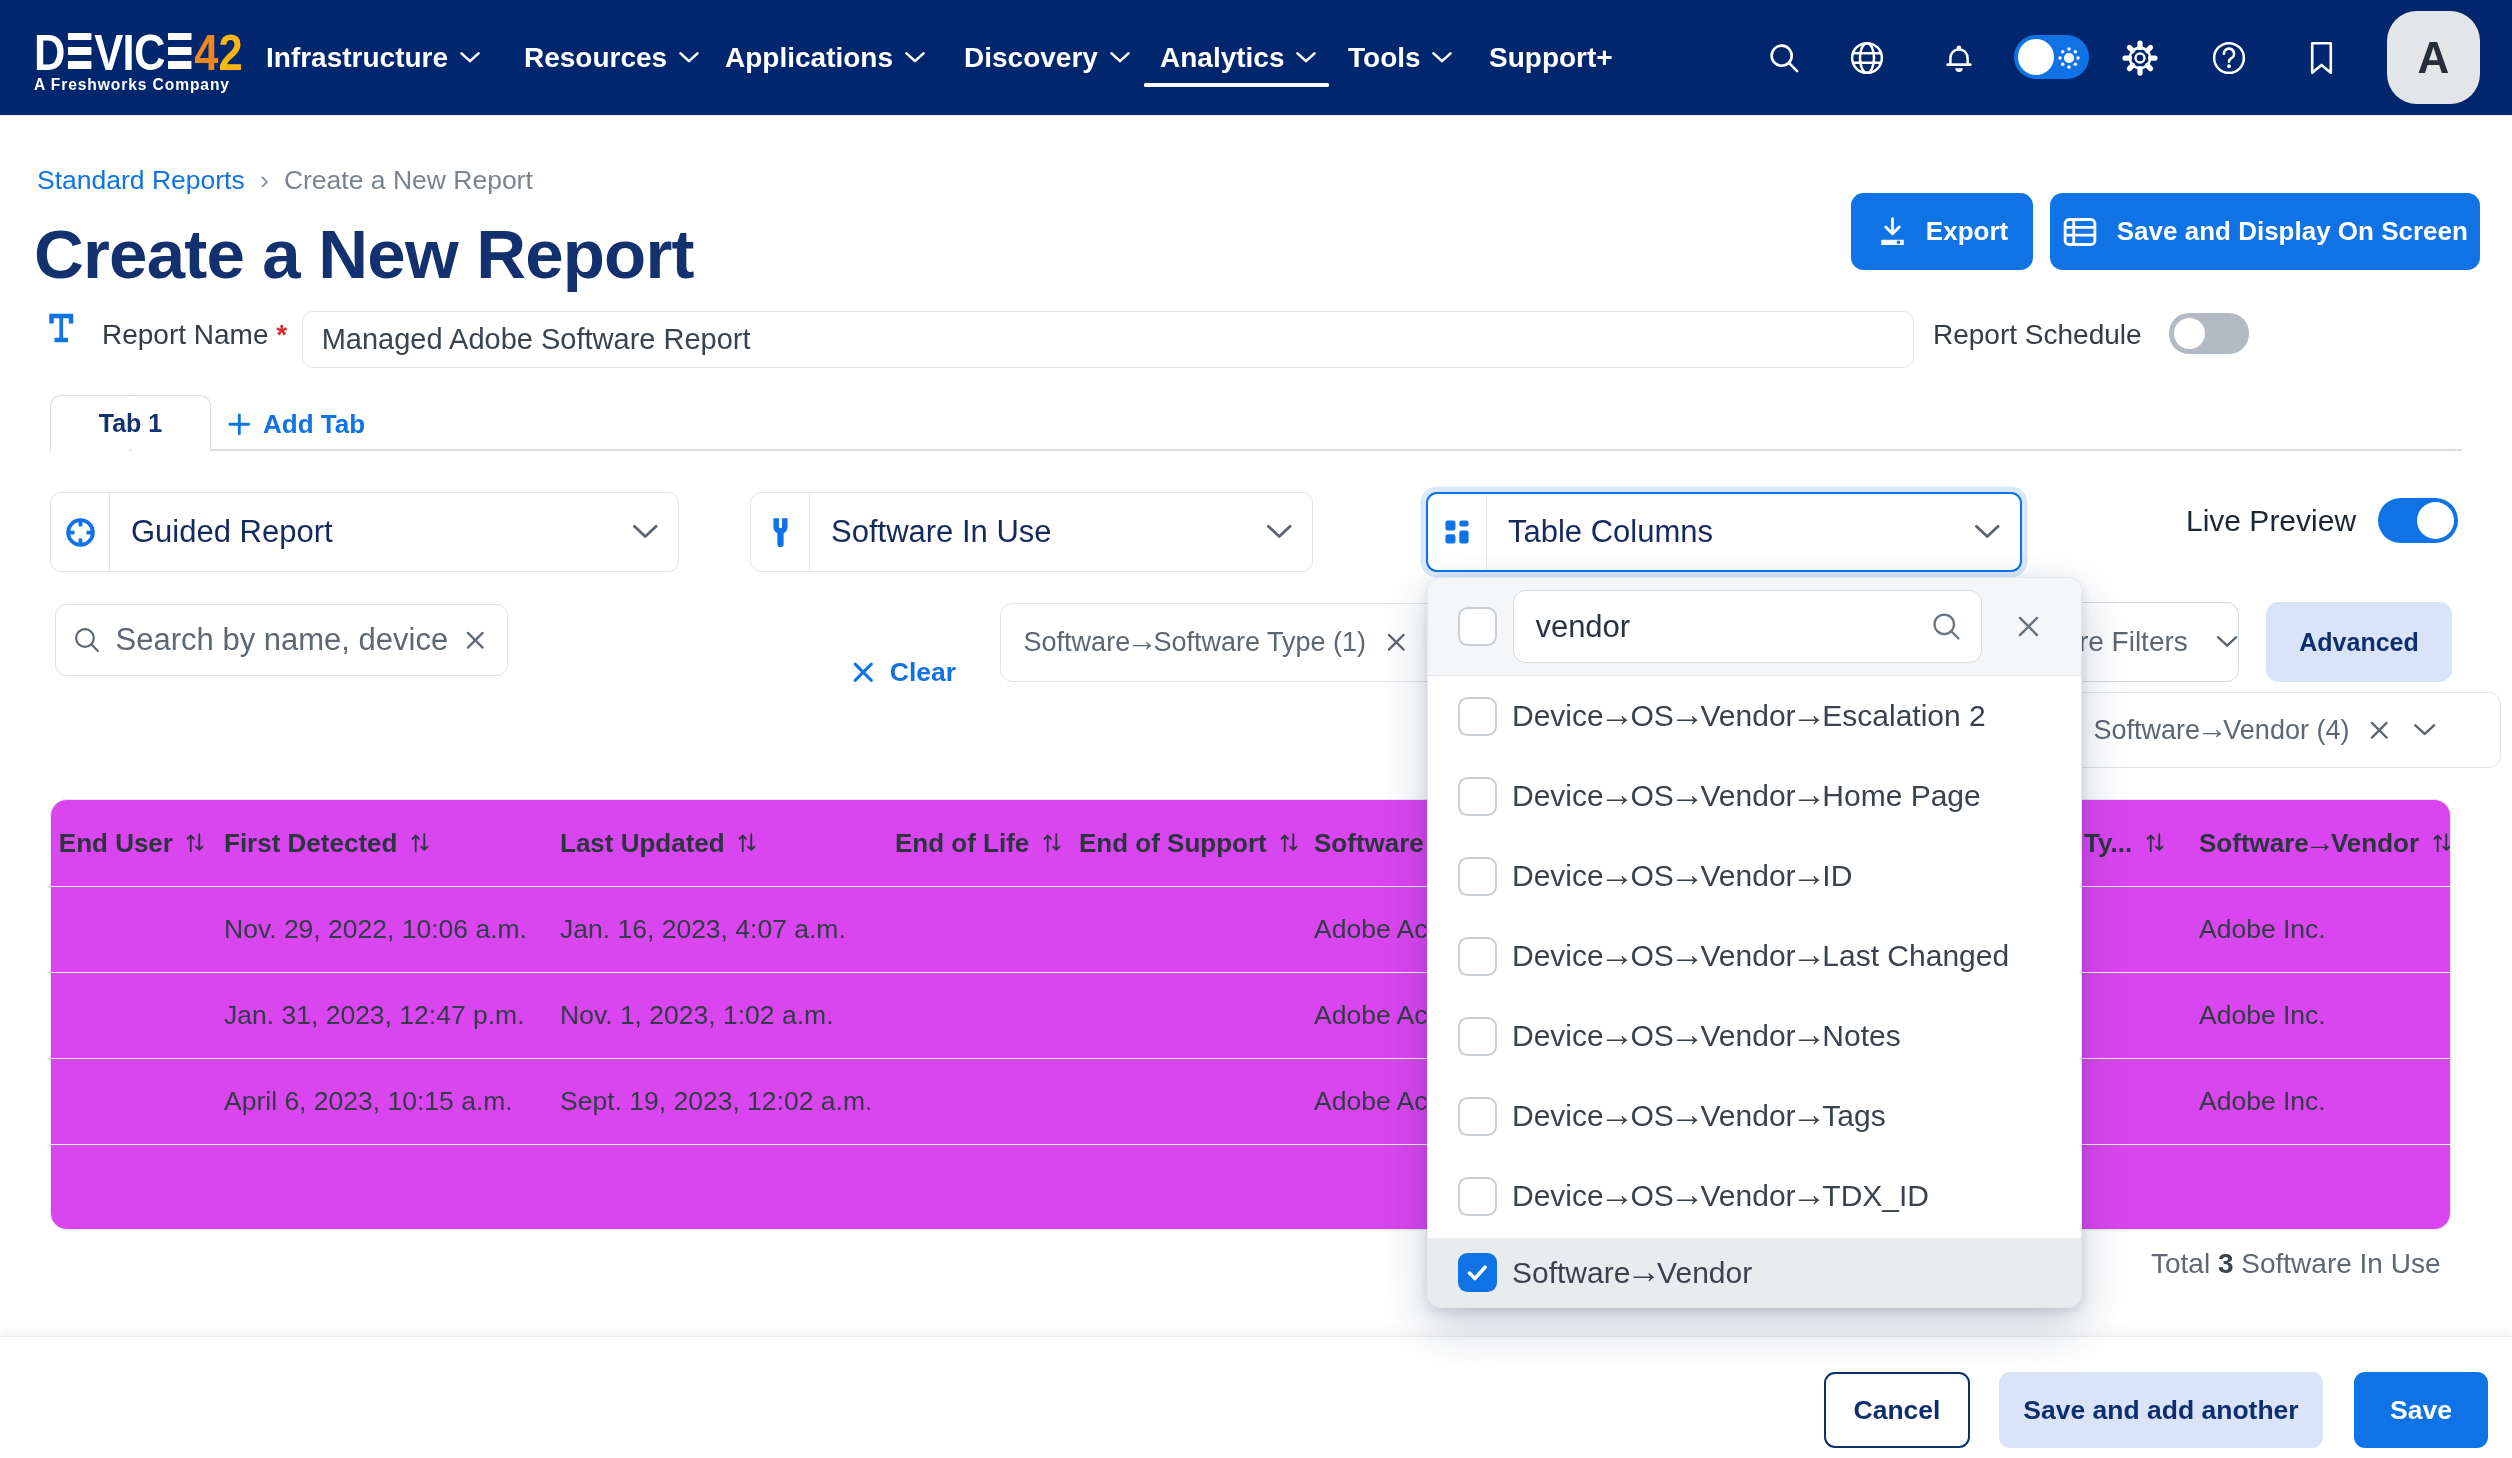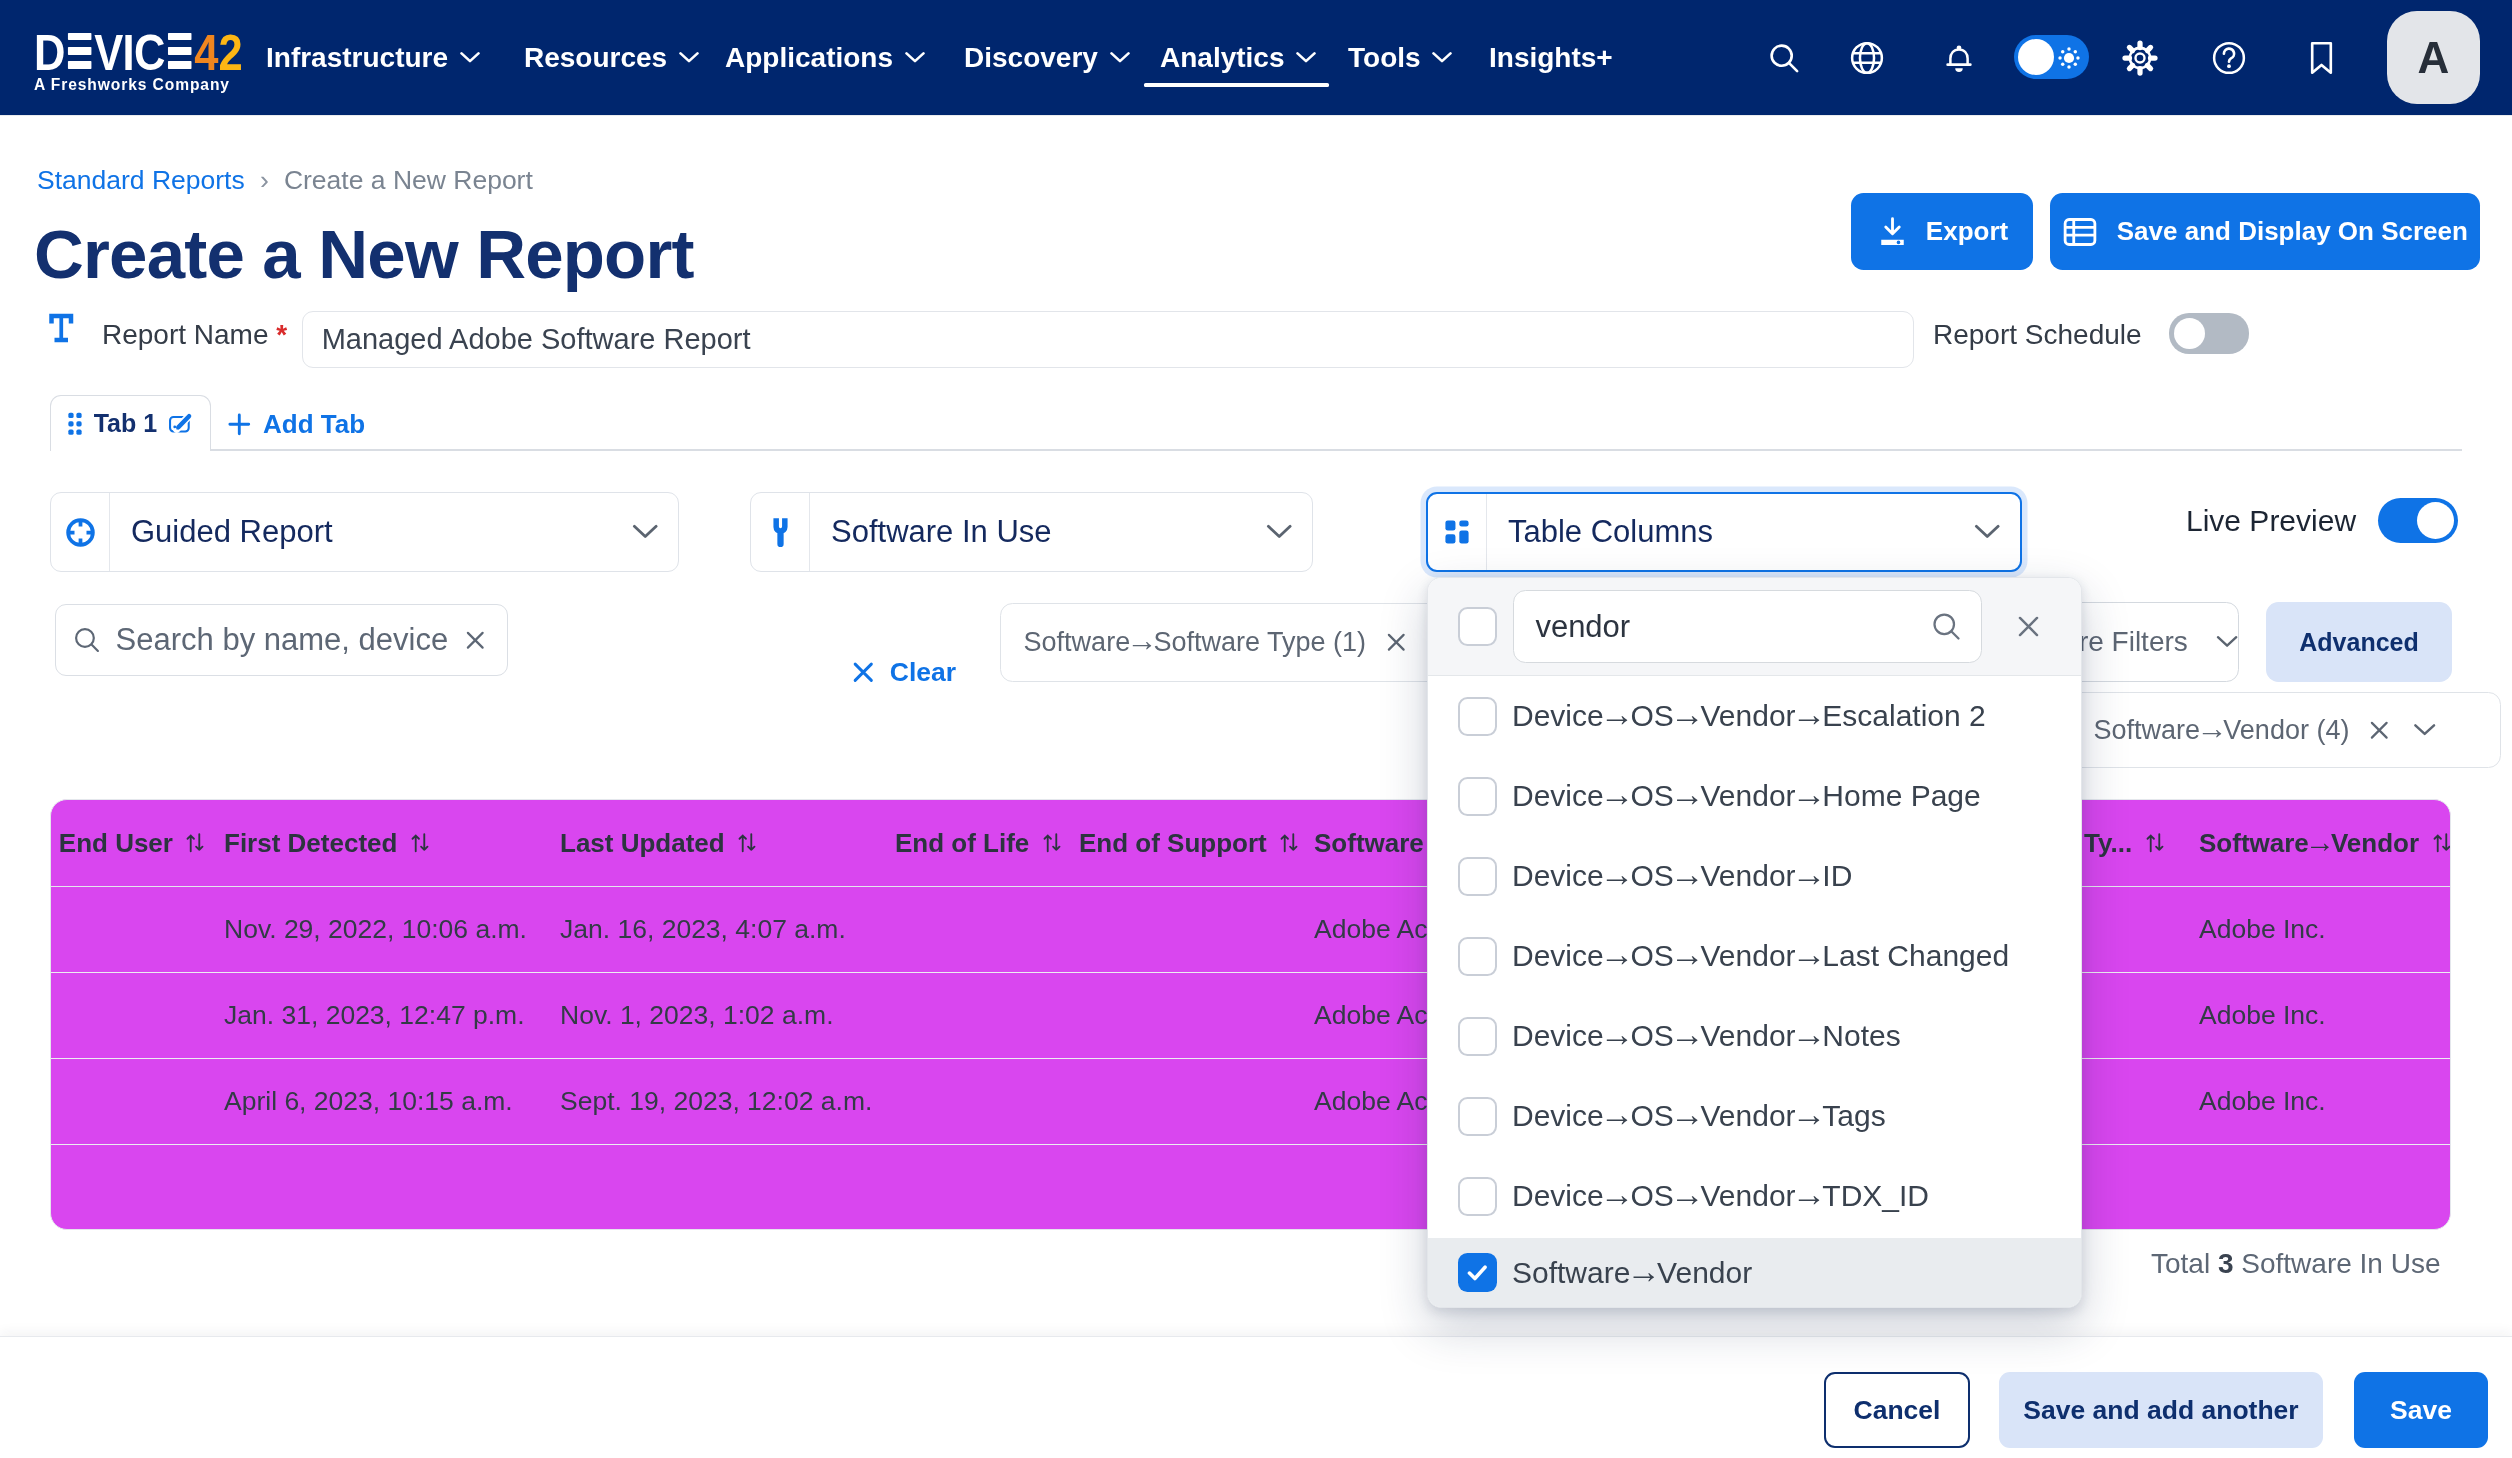--- a/index.html
+++ b/index.html
@@ -47,21 +47,21 @@
   .rn-star { color:#d92b2b; font-weight:700; }
   .rn-input { position:absolute; left:302px; top:311px; width:1612px; height:57px; border:1.6px solid #e2e5ea; border-radius:11px;
               background:#fff; font-size:29px; color:#3a4350; padding:0 18.7px; font-family:"Liberation Sans",sans-serif; }
   .rs-label { position:absolute; left:1933px; top:319px; font-size:28px; color:#343c47; white-space:nowrap; }
   .toggle-off { position:absolute; left:2169px; top:313px; width:80px; height:41px; border-radius:20px; background:#b2bac4; cursor:pointer; }
   .toggle-off .knob { position:absolute; left:4.7px; top:4.7px; width:31px; height:31px; border-radius:50%; background:#fff; }
 
   
   .tabs-line { position:absolute; left:50px; top:449px; width:2412px; height:1.6px; background:#d9dde3; }
   .tab-active { position:absolute; left:50px; top:395px; width:161px; height:56px; background:#fff; border:1.6px solid #d9dde3; border-bottom:none;
-                border-radius:11px 11px 0 0; display:flex; align-items:center; padding:0 17px; gap:11.7px; cursor:pointer; white-space:nowrap; }
+                border-radius:11px 11px 0 0; display:flex; align-items:center; padding:0 17px; gap:11.7px; cursor:pointer; white-space:nowrap;flex-direction:column; }
   .tab-label { font-size:25px; font-weight:700; color:#13306f; }
   .add-tab { position:absolute; left:228px; top:409px; display:flex; align-items:center; gap:12.5px; color:#0f73e6; font-size:26px; font-weight:700; cursor:pointer; white-space:nowrap; }
 
   
   .sel { position:absolute; top:492px; height:80px; background:#fff; border:1.6px solid #dfe3e9; border-radius:11px; display:flex; align-items:center; }
   .sel .icon-zone { width:59px; height:100%; display:flex; align-items:center; justify-content:center; border-right:1.6px solid #e4e7ec; flex:none; }
   .sel .sel-text { font-size:31px; color:#14295e; margin-left:21px; flex:1; white-space:nowrap; overflow:hidden; }
   .sel .sel-chev { margin-right:20px; display:inline-flex; }
   .sel1 { left:50px; width:629px; }
   .sel2 { left:750px; width:563px; }
@@ -195,21 +195,21 @@
 </div>
 <div class="nav-item" style="left:1348px">
 <span>Tools</span>
 <span class="chev">
         <svg height="12.5" viewBox="0 0 26 16" width="20">
           <path d="M2 3 L13 13 L24 3" fill="none" stroke="#fff" stroke-linecap="round" stroke-linejoin="round" stroke-width="3.4"></path>
         </svg>
       </span>
 </div>
 <div class="nav-item" style="left:1489px">
-<span>Insights+</span>
+<span>Support+</span>
 </div>
 <div class="nav-icon" style="left:1767px">
 <svg height="34" viewBox="0 0 44 44" width="34">
         <circle cx="19" cy="19" fill="none" r="13" stroke="#fff" stroke-width="3.4"></circle>
         <path d="M29 29 L39 39" stroke="#fff" stroke-linecap="round" stroke-width="3.4"></path>
       </svg>
 </div>
 <div class="nav-icon" style="left:1849px">
 <svg height="36" viewBox="0 0 46 46" width="36">
         <circle cx="23" cy="23" fill="none" r="19" stroke="#fff" stroke-width="3.2"></circle>

